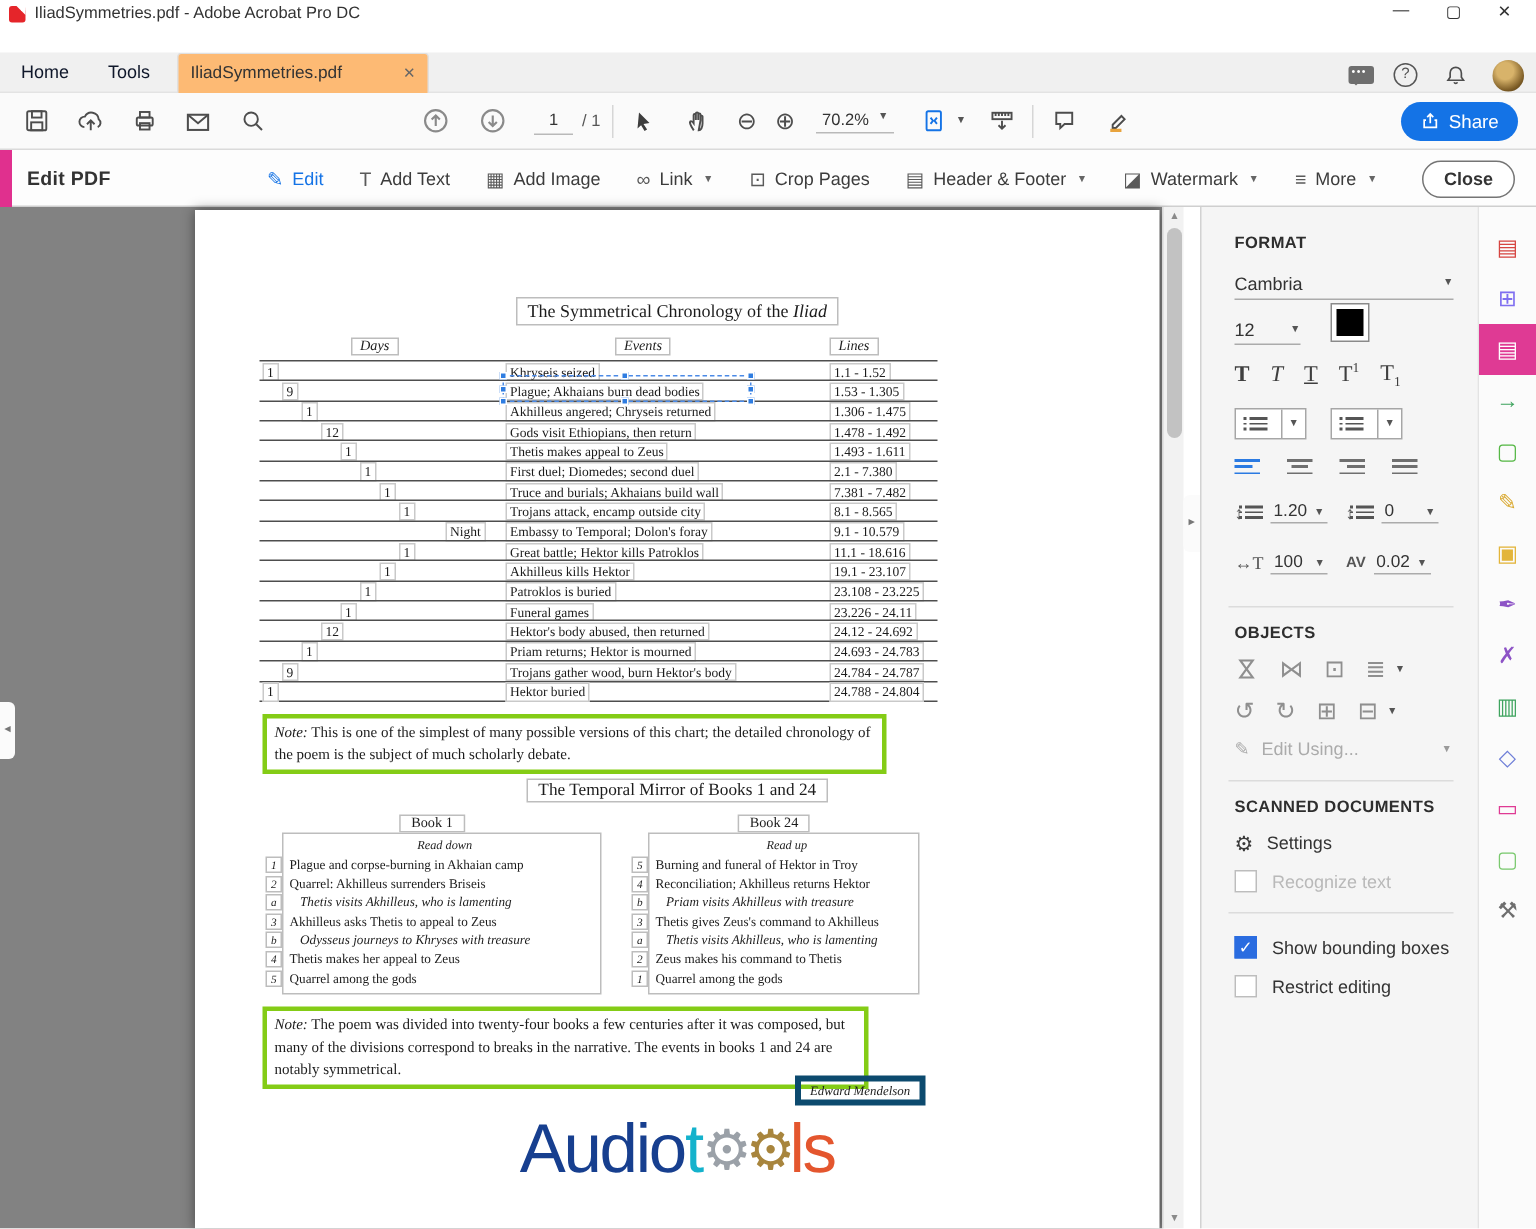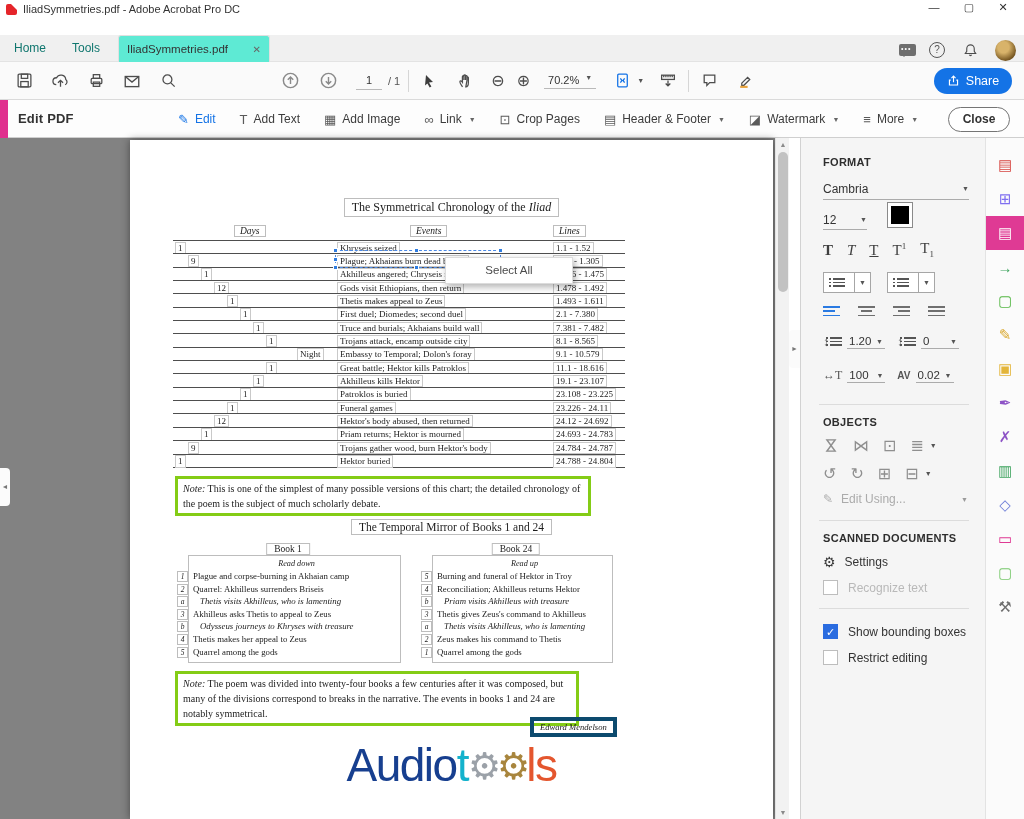--- a/index.html
+++ b/index.html
@@ -13,23 +13,23 @@
   .titlebar .wtitle { font-size:11px; color:#333; }
   .wctrl { position:absolute; top:1px; font-size:11px; color:#333; width:30px; text-align:center; cursor:default; }
   .wmin{ right:75px; } .wmax{ right:40px; } .wclose{ right:6px; }
 
   
   .menubar { position:absolute; left:0; top:18px; width:1024px; height:17px; background:#fff; display:flex; align-items:center; padding-left:4px; }
   .menubar .mitem { font-size:11.5px; color:#333; padding:0 9px; }
 
   
   .tabbar { position:absolute; left:0; top:35px; width:1024px; height:27px; background:#f0f0f0; border-bottom:1px solid #e3e3e3; }
-  .tab-plain { position:absolute; top:0; height:27px; line-height:27px; font-size:12px; color:#0f766e; padding:0 10px; }
+  .tab-plain { position:absolute; top:0; height:27px; line-height:27px; font-size:12px; color:#0f172a; padding:0 10px; }
   .tab-home{ left:4px; } .tab-tools{ left:62px; }
-  .tab-doc { position:absolute; left:118px; top:0; width:152px; height:27px; background:#5eead4; border:1px solid #e0e0e0; border-bottom:none; border-radius:3px 3px 0 0; font-size:11.5px; color:#333; display:flex; align-items:center; padding:0 8px;gap:19px; }
+  .tab-doc { position:absolute; left:118px; top:0; width:168px; height:27px; background:#fdba74; border:1px solid #e0e0e0; border-bottom:none; border-radius:3px 3px 0 0; font-size:11.5px; color:#333; display:flex; align-items:center; padding:0 8px;gap:19px; }
   .tab-doc .tclose { margin-left:auto; color:#666; font-size:10px; }
   .tbr-icons { position:absolute; right:8px; top:3px; display:flex; align-items:center; gap:13px; }
   .bubble-filled { width:17px; height:12px; background:#6e6e6e; border-radius:2px; position:relative; }
   .bubble-filled::before{ content:"•••"; color:#fff; font-size:7px; position:absolute; left:2px; top:1px; letter-spacing:1px;}
   .bubble-filled::after{ content:""; position:absolute; left:2px; bottom:-4px; border:3px solid transparent; border-top-color:#6e6e6e; }
   .helpq { width:16px; height:16px; border:1.3px solid #555; border-radius:50%; font-size:10px; color:#555; text-align:center; line-height:14px; }
   .avatar { width:21px; height:21px; border-radius:50%; background:radial-gradient(circle at 40% 35%, #d8b36a 0 30%, #7a5a24 70%, #3f2c10); }
 
   
   .toolbar { position:absolute; left:0; top:62px; width:1024px; height:38px; background:#fafafa; border-bottom:1px solid #dadada; display:flex; align-items:center; padding:0 12px; }
@@ -452,23 +452,20 @@
         <span class="handle h-tl"></span>
         <span class="handle h-tm"></span>
         <span class="handle h-tr"></span>
         <span class="handle h-ml"></span>
         <span class="handle h-mr"></span>
         <span class="handle h-bl"></span>
         <span class="handle h-bm"></span>
         <span class="handle h-br"></span>
       </div>
 
-      <div class="ctxmenu">
-        <span>Select All</span>
-      </div>
 
       <div class="note note1">
         <span class="nlabel">Note:</span><span> This is one of the simplest of many possible versions of this chart; the detailed chronology of the poem is the subject of much scholarly debate.</span>
       </div>
 
       <div class="mirror-title">
         <span class="boxed">The Temporal Mirror of Books 1 and 24</span>
       </div>
 
       <div class="book book1">

